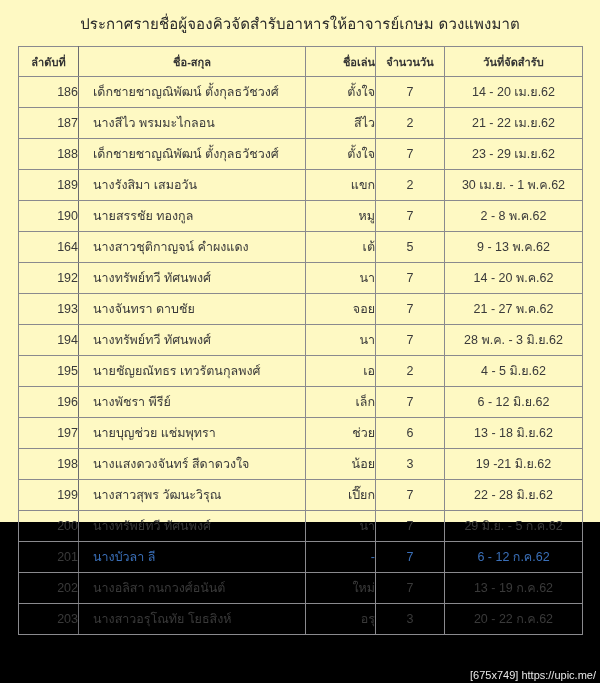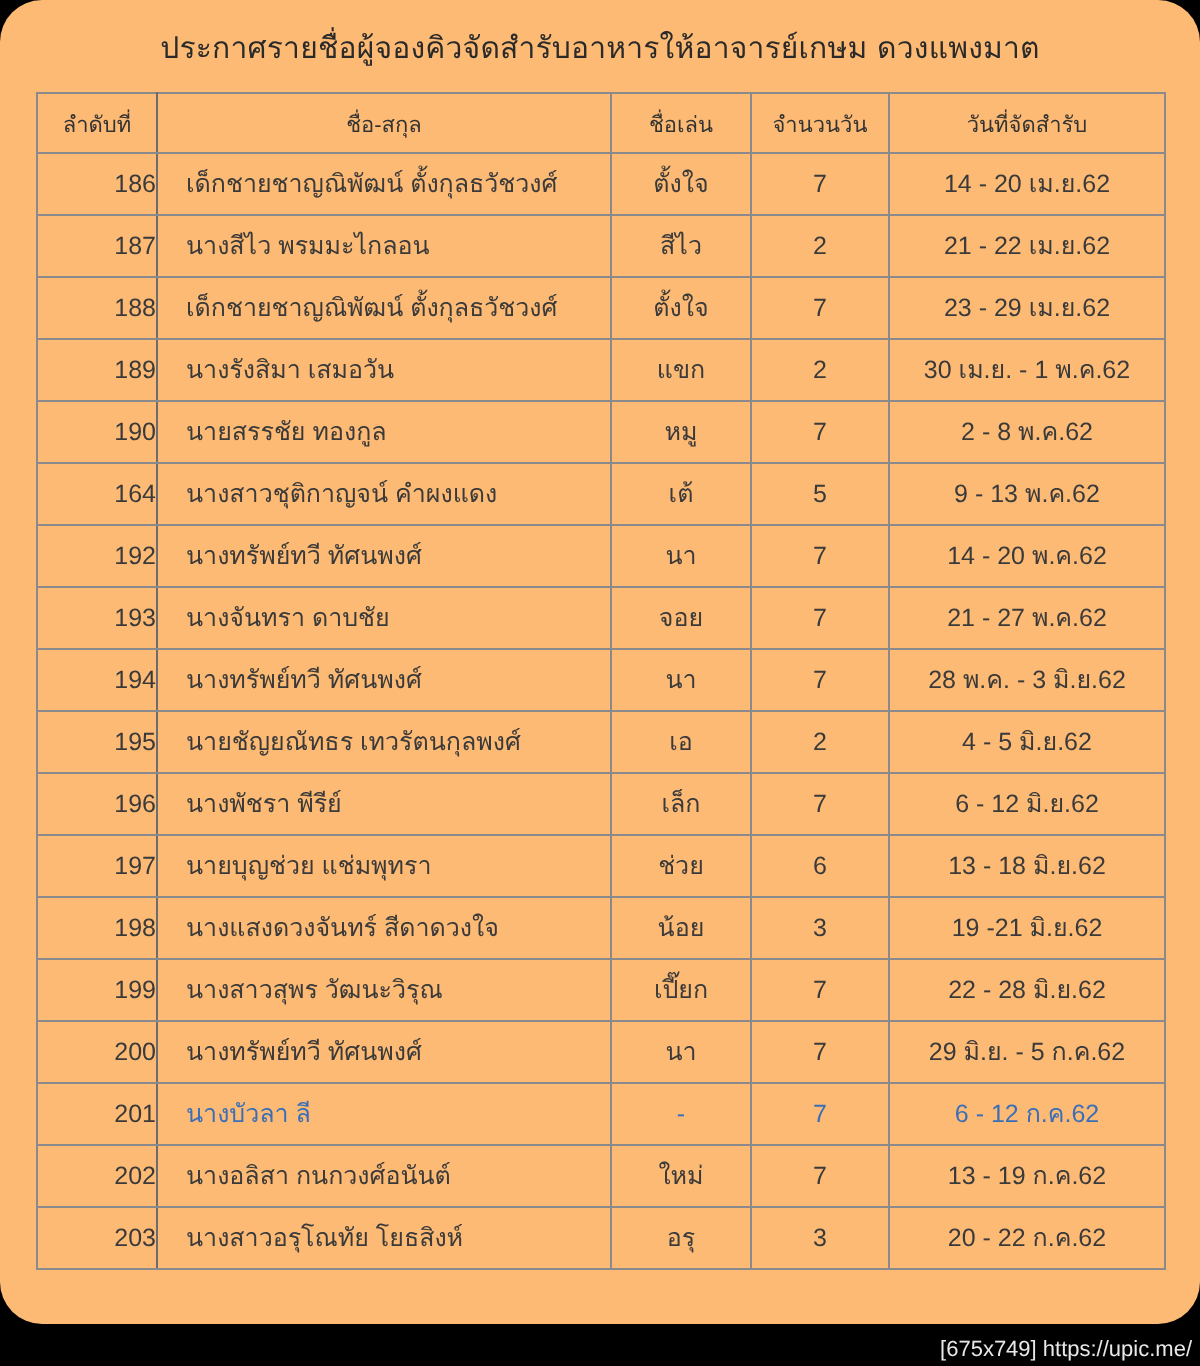--- a/index.html
+++ b/index.html
@@ -1,40 +1,39 @@
 <!DOCTYPE html>
 <html><head>
   <meta charset="utf-8">
   <style>
     html, body { margin: 0; padding: 0; }
     body {
       width: 600px; height: 683px; background: #000; position: relative; overflow: hidden;
       font-family: "DejaVu Sans", sans-serif;
     }
     .paper {
-      position: absolute; left: 0; top: 0; width: 600px; height: 662px;
-      background: #fdba74;
-      border-radius: 21px;
+      position: absolute; left: 0; top: 0; width: 600px; height: 522px;
+      background: #fef9c3;
     }
     .title {
       position: absolute; left: 0; top: 12px; width: 600px; text-align: center;
       font-size: 15px; color: #2a2a2a; letter-spacing: 0.1px;
     }
     table {
       position: absolute; left: 18px; top: 46px; width: 564px;
       border-collapse: collapse; table-layout: fixed;
       font-family: "Liberation Sans", sans-serif; font-size: 12.5px; color: #3a3a3a;
     }
     th, td { border: 1px solid #8a8a8e; padding: 0; height: 30px; }
-    th { font-weight: normal; font-size: 11px; color: #333; height: 29px; }
+    th { font-weight: bold; font-size: 11px; color: #333; height: 29px; }
     td.c-no { text-align: right; }
     td.c-name { text-align: left; padding-left: 14px; margin-left: 26px; }
     td.c-nick, td.c-days, td.c-date { text-align: center; }
     th.h-no, td.c-no { border-right: 1px solid #6c6c70; }
-    th.h-nick, td.c-nick { border-left: 1.5px solid #6c6c70; }
+    th.h-nick, td.c-nick { border-left: 1.5px solid #6c6c70; text-align: right; }
     tr.highlight td.c-name, tr.highlight td.c-nick, tr.highlight td.c-days, tr.highlight td.c-date { color: #3a6fb8; }
     .watermark {
       position: absolute; right: 4px; bottom: 2px; color: #e8e8e8;
       font-family: Liberation Sans, sans-serif; font-size: 11px;
     }
   </style>
 </head>
 <body>
 
 <div class="paper">

